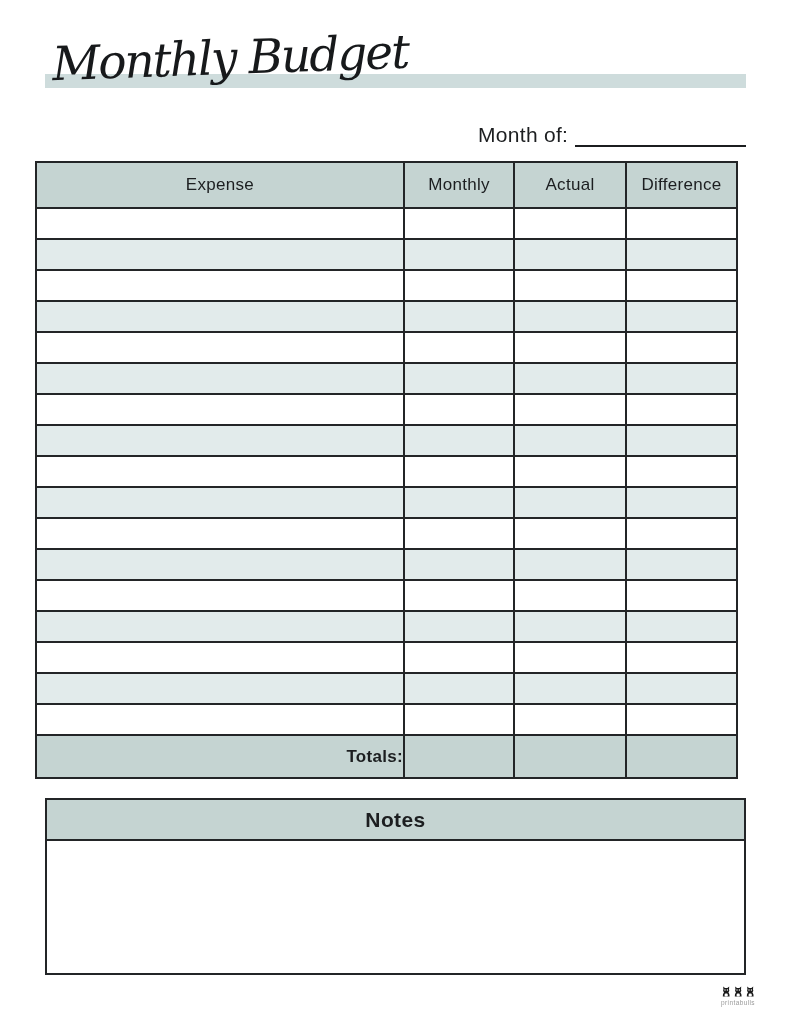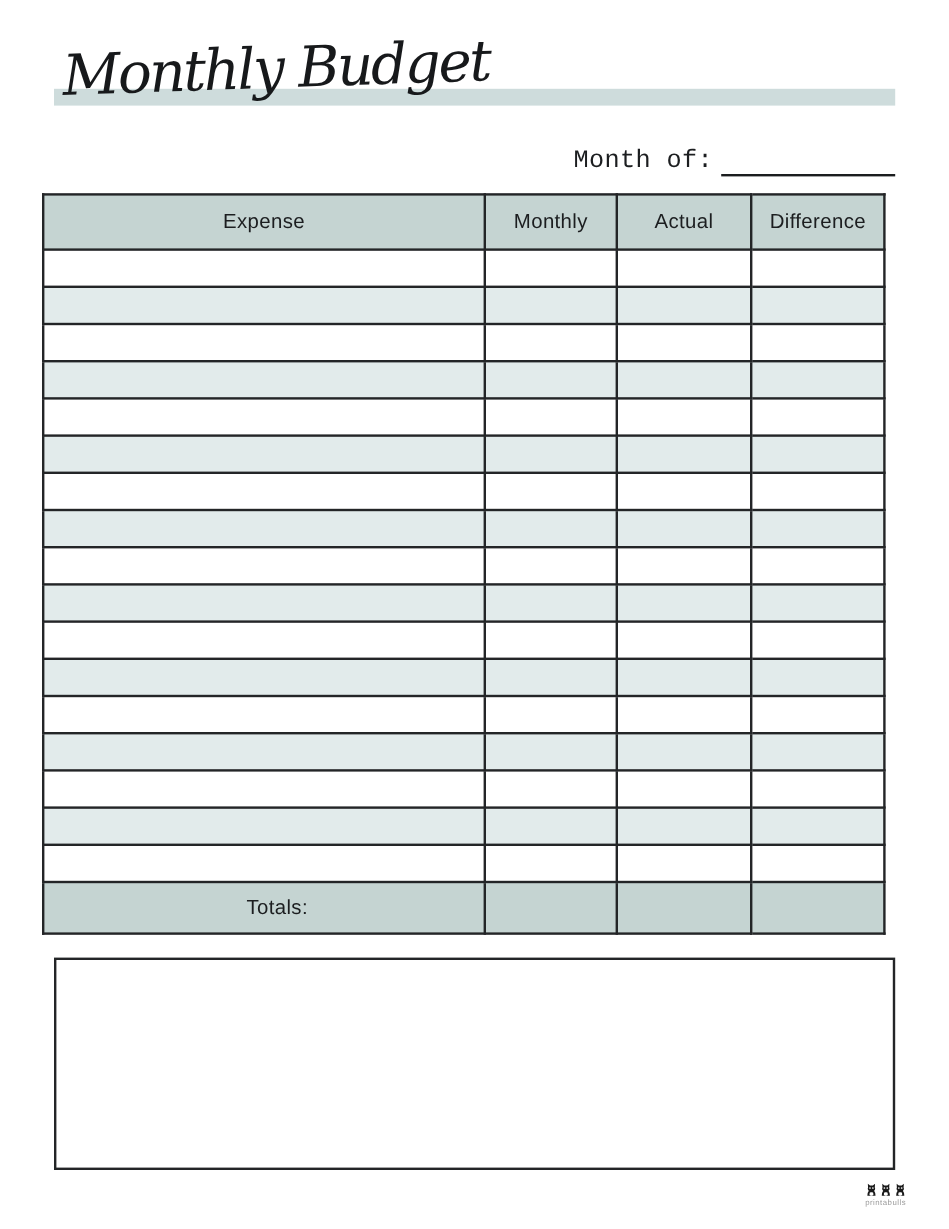--- a/index.html
+++ b/index.html
@@ -24,21 +24,21 @@
   .script-title{
     position:absolute;left:52px;top:30px;z-index:2;
     font-family:"DejaVu Serif",serif;font-style:italic;font-weight:500;
     font-size:47px;letter-spacing:-2px;color:#17191b;
     transform:rotate(-2deg);white-space:nowrap;
   }
 
   
   .month-row{
     position:absolute;left:478px;top:121px;width:268px;height:26px;
-    display:flex;align-items:flex-end;z-index:2;font-family:Liberation Mono, monospace;
+    display:flex;align-items:flex-end;z-index:2;
   }
   .month-label{font-size:21px;letter-spacing:.3px;line-height:24px;}
   .month-line{
     flex:1;margin-left:7px;height:22px;
     border-bottom:2px solid #1b1d1f;
     font-size:16px;
   }
 
   
   table.budget{
@@ -52,21 +52,21 @@
   table.budget thead th{
     height:46px;background:var(--fill);
     font-size:17px;letter-spacing:.3px;text-align:center;
   }
   table.budget tbody td{height:31px;}
   table.budget tbody tr:nth-child(even) td{background:var(--alt);}
   table.budget tfoot td{
     height:43px;background:var(--fill);
     font-size:17px;letter-spacing:.3px;
   }
-  table.budget tfoot td:first-child{padding-left:22px;text-align:center;}
+  table.budget tfoot td:first-child{padding-left:22px;text-align:right;font-weight:bold;}
 
   
   .notes-box{
     position:absolute;left:45px;top:798px;width:701px;height:177px;
     border:2px solid var(--line);background:#fff;
   }
   .notes-header{
     height:41px;background:var(--fill);
     border-bottom:2px solid var(--line);
     display:flex;align-items:center;justify-content:center;
@@ -219,20 +219,21 @@
     <tr>
       <td>Totals:</td>
       <td></td>
       <td></td>
       <td></td>
     </tr>
   </tfoot>
 </table>
 
 <div class="notes-box">
+  <div class="notes-header">Notes</div>
   <div class="notes-body"></div>
 </div>
 
 <div class="brand">
   <svg class="brand-dogs" width="34" height="14" viewBox="0 0 34 14" aria-hidden="true">
     <g fill="#1a1a1a">
       <g transform="translate(1,0)">
         <path d="M1.2 1.5 L3 3 L5.4 3 L7.2 1.5 L7 4.5 Q7.6 5.6 7 6.6 L6.4 7.2 Q7.8 9 7.6 11.5 L0.8 11.5 Q0.6 9 2 7.2 L1.4 6.6 Q0.8 5.6 1.4 4.5 Z"></path>
         <circle cx="3" cy="5" r="0.7" fill="#fff"></circle>
         <circle cx="5.4" cy="5" r="0.7" fill="#fff"></circle>

